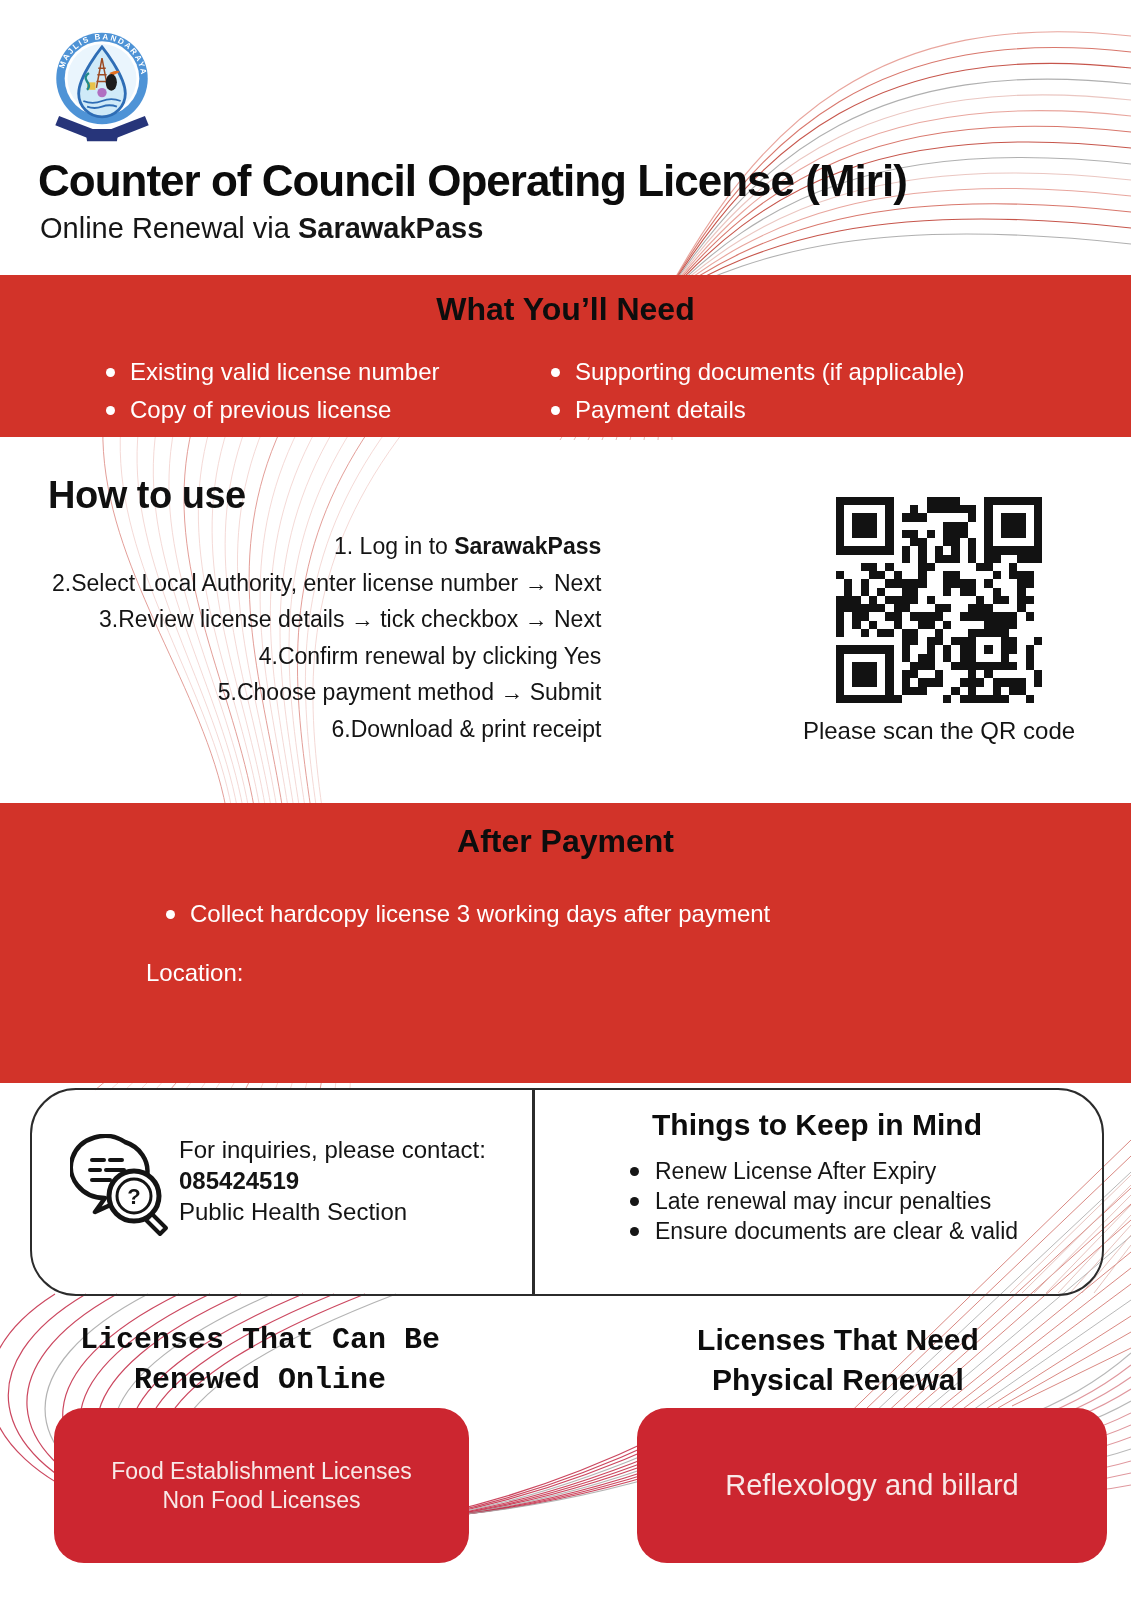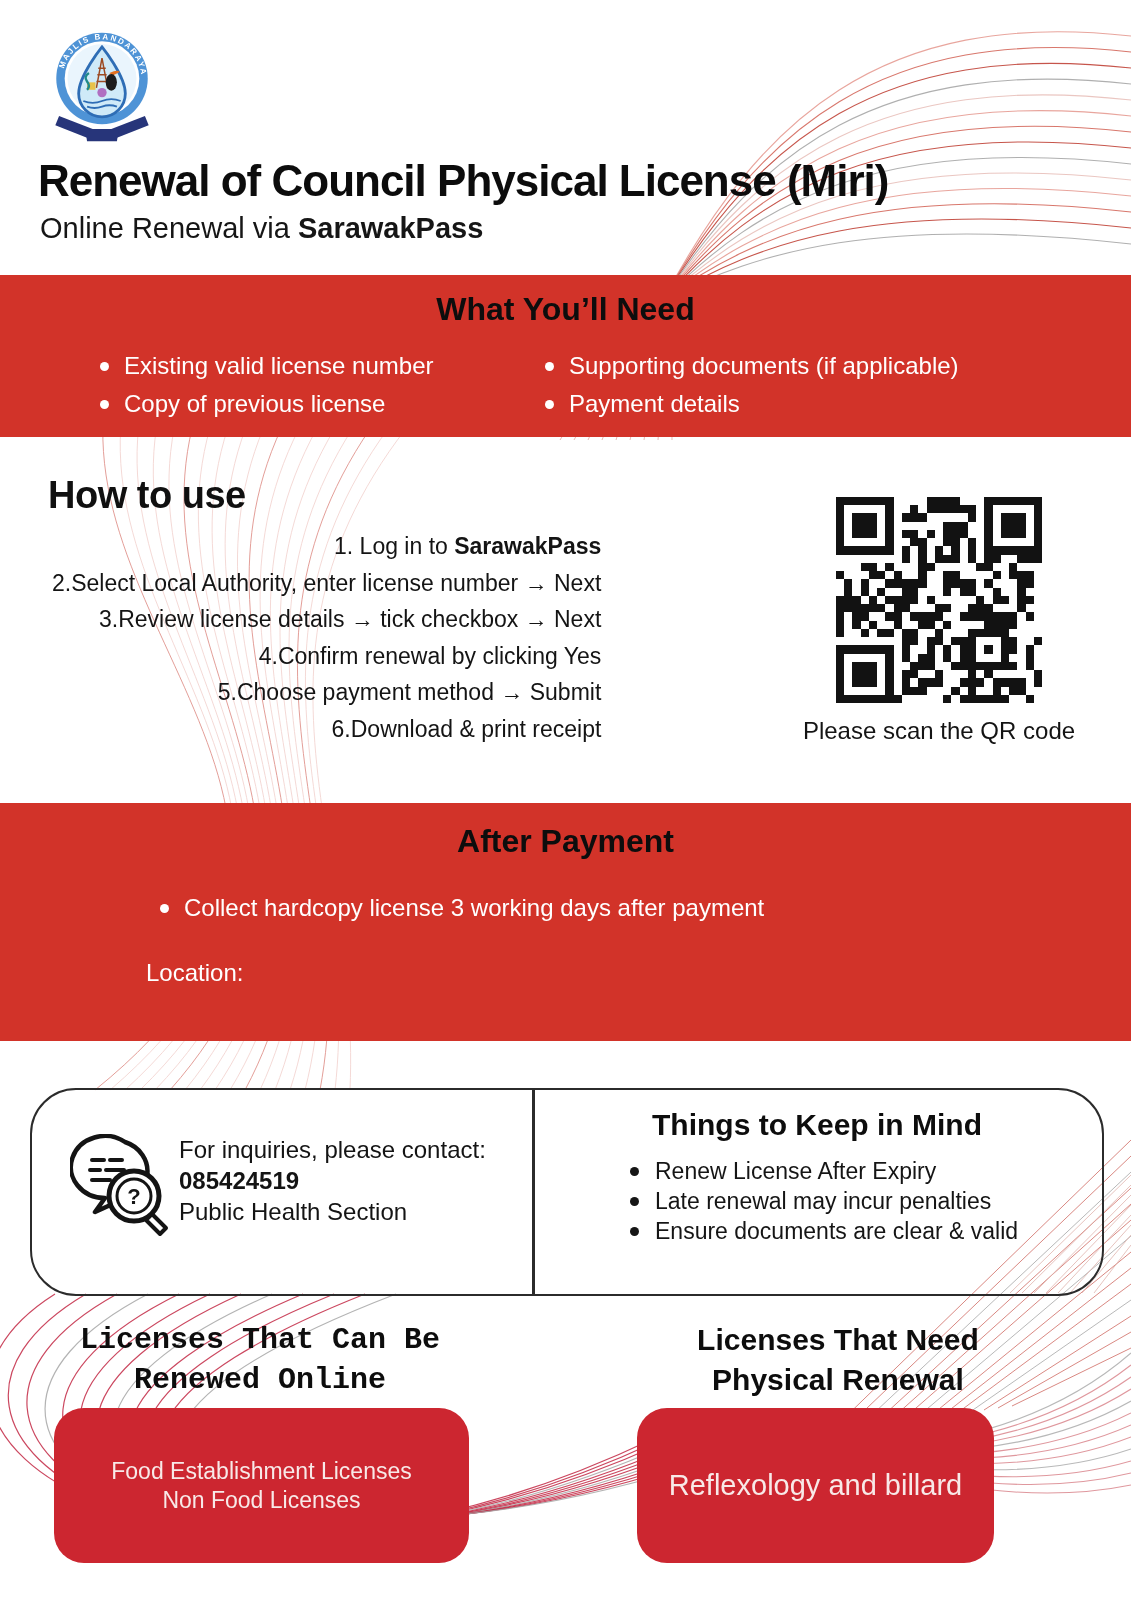--- a/index.html
+++ b/index.html
@@ -18,26 +18,26 @@
 
   
   .logo{left:46px;top:26px;width:112px;height:122px;}
   .title{left:38px;top:156px;width:1080px;font-size:44px;font-weight:bold;letter-spacing:-1px;color:#0c0c0c;}
   .subtitle{left:40px;top:212px;font-size:29px;color:#161616;}
   .subtitle b{font-weight:bold;}
 
   
   .band{left:0;width:1131px;background:var(--band-red);z-index:1;position:absolute;}
   .band1{top:275px;height:162px;}
-  .band2{top:803px;height:238px;text-decoration:underline;}
+  .band2{top:803px;height:280px;text-decoration:underline;}
   .band h2{margin:0;position:absolute;left:0;width:100%;text-align:center;
     font-size:32px;font-weight:bold;color:#0d0d0d;}
   .band1 h2{top:16px;}
   .band2 h2{top:20px;}
-  ul.blist{list-style:none;margin:0;padding:0;position:absolute;}
+  ul.blist{list-style:none;margin:6px;padding:0;position:absolute;}
   ul.blist li{display:flex;align-items:flex-start;color:#fff;font-size:24px;line-height:38px;}
   .dot{width:9px;height:9px;border-radius:50%;background:#fff;margin:15px 15px 0 0;flex:none;}
   .band1 .col1{left:100px;top:72px;}
   .band1 .col2{left:545px;top:72px;}
   .band2 .pay1{left:160px;top:86px;}
   .band2 .loc-label{position:absolute;left:146px;top:156px;color:#fff;font-size:24px;}
   .band2 .pay2{left:160px;top:186px;}
 
   
   .howto-h{left:48px;top:474px;font-size:38px;font-weight:bold;letter-spacing:-0.5px;}
@@ -64,21 +64,21 @@
   ul.mind li{display:flex;align-items:flex-start;font-size:23px;line-height:30px;color:#151515;}
   ul.mind .dot{background:#151515;margin:11px 16px 0 0;}
 
   
   .bh{width:420px;text-align:center;font-size:30px;font-weight:bold;line-height:40px;color:#0d0d0d;}
   .bh-left{left:50px;top:1320px;font-family:Liberation Mono, monospace;}
   .bh-right{left:628px;top:1320px;}
   .rbox{background:var(--box-red);border-radius:30px;color:#f8e9e8;text-align:center;
     display:flex;flex-direction:column;justify-content:center;z-index:2;position:absolute;}
   .rbox-left{left:54px;top:1408px;width:415px;height:155px;font-size:23px;line-height:28.5px;}
-  .rbox-right{left:637px;top:1408px;width:357px;height:155px;font-size:29px;}
+  .rbox-right{left:637px;top:1408px;width:470px;height:155px;font-size:29px;}
 </style>
 </head>
 <body>
 
 <div class="page">
 
   <svg class="decor" id="decor" width="1131" height="1600" viewBox="0 0 1131 1600" fill="none">
       <path d="M663,300 C760,120 880,8 1131,36" stroke="#e59b92" stroke-width="1.1" opacity="0.9" fill="none"></path>
       <path d="M663,300 C760,130 880,24 1131,52" stroke="#d4685c" stroke-width="1.1" opacity="0.9" fill="none"></path>
       <path d="M663,300 C760,140 880,40 1131,68" stroke="#c04237" stroke-width="1.1" opacity="0.9" fill="none"></path>
@@ -188,21 +188,21 @@
     <path d="M46,50 q-6,4 -2,9 q4,5 0,9" stroke="#1f8a8a" stroke-width="2.6" fill="none"></path>
     <circle cx="60" cy="71" r="5" fill="#b06fc1"></circle>
     <path d="M40,80 q10,4 20,0 q10,-4 20,0 M44,86 q8,3 16,0 q8,-3 16,0" stroke="#2e6db5" stroke-width="2" fill="none"></path>
     <g fill="#27357a">
       <path d="M14,96 L50,110 L48,121 L10,106 Z"></path>
       <path d="M106,96 L70,110 L72,121 L110,106 Z"></path>
       <path d="M42,110 L78,110 L76,123 L44,123 Z"></path>
     </g>
   </svg>
 
-  <div class="z title">Renewal of Council Physical License (Miri)</div>
+  <div class="z title">Counter of Council Operating License (Miri)</div>
   <div class="z subtitle"><span>Online Renewal via </span><b>SarawakPass</b></div>
 
   <div class="band band1">
     <h2>What You’ll Need</h2>
     <ul class="blist col1">
       <li>
           <span class="dot"></span>
           <span>Existing valid license number</span>
         </li>
       <li>

